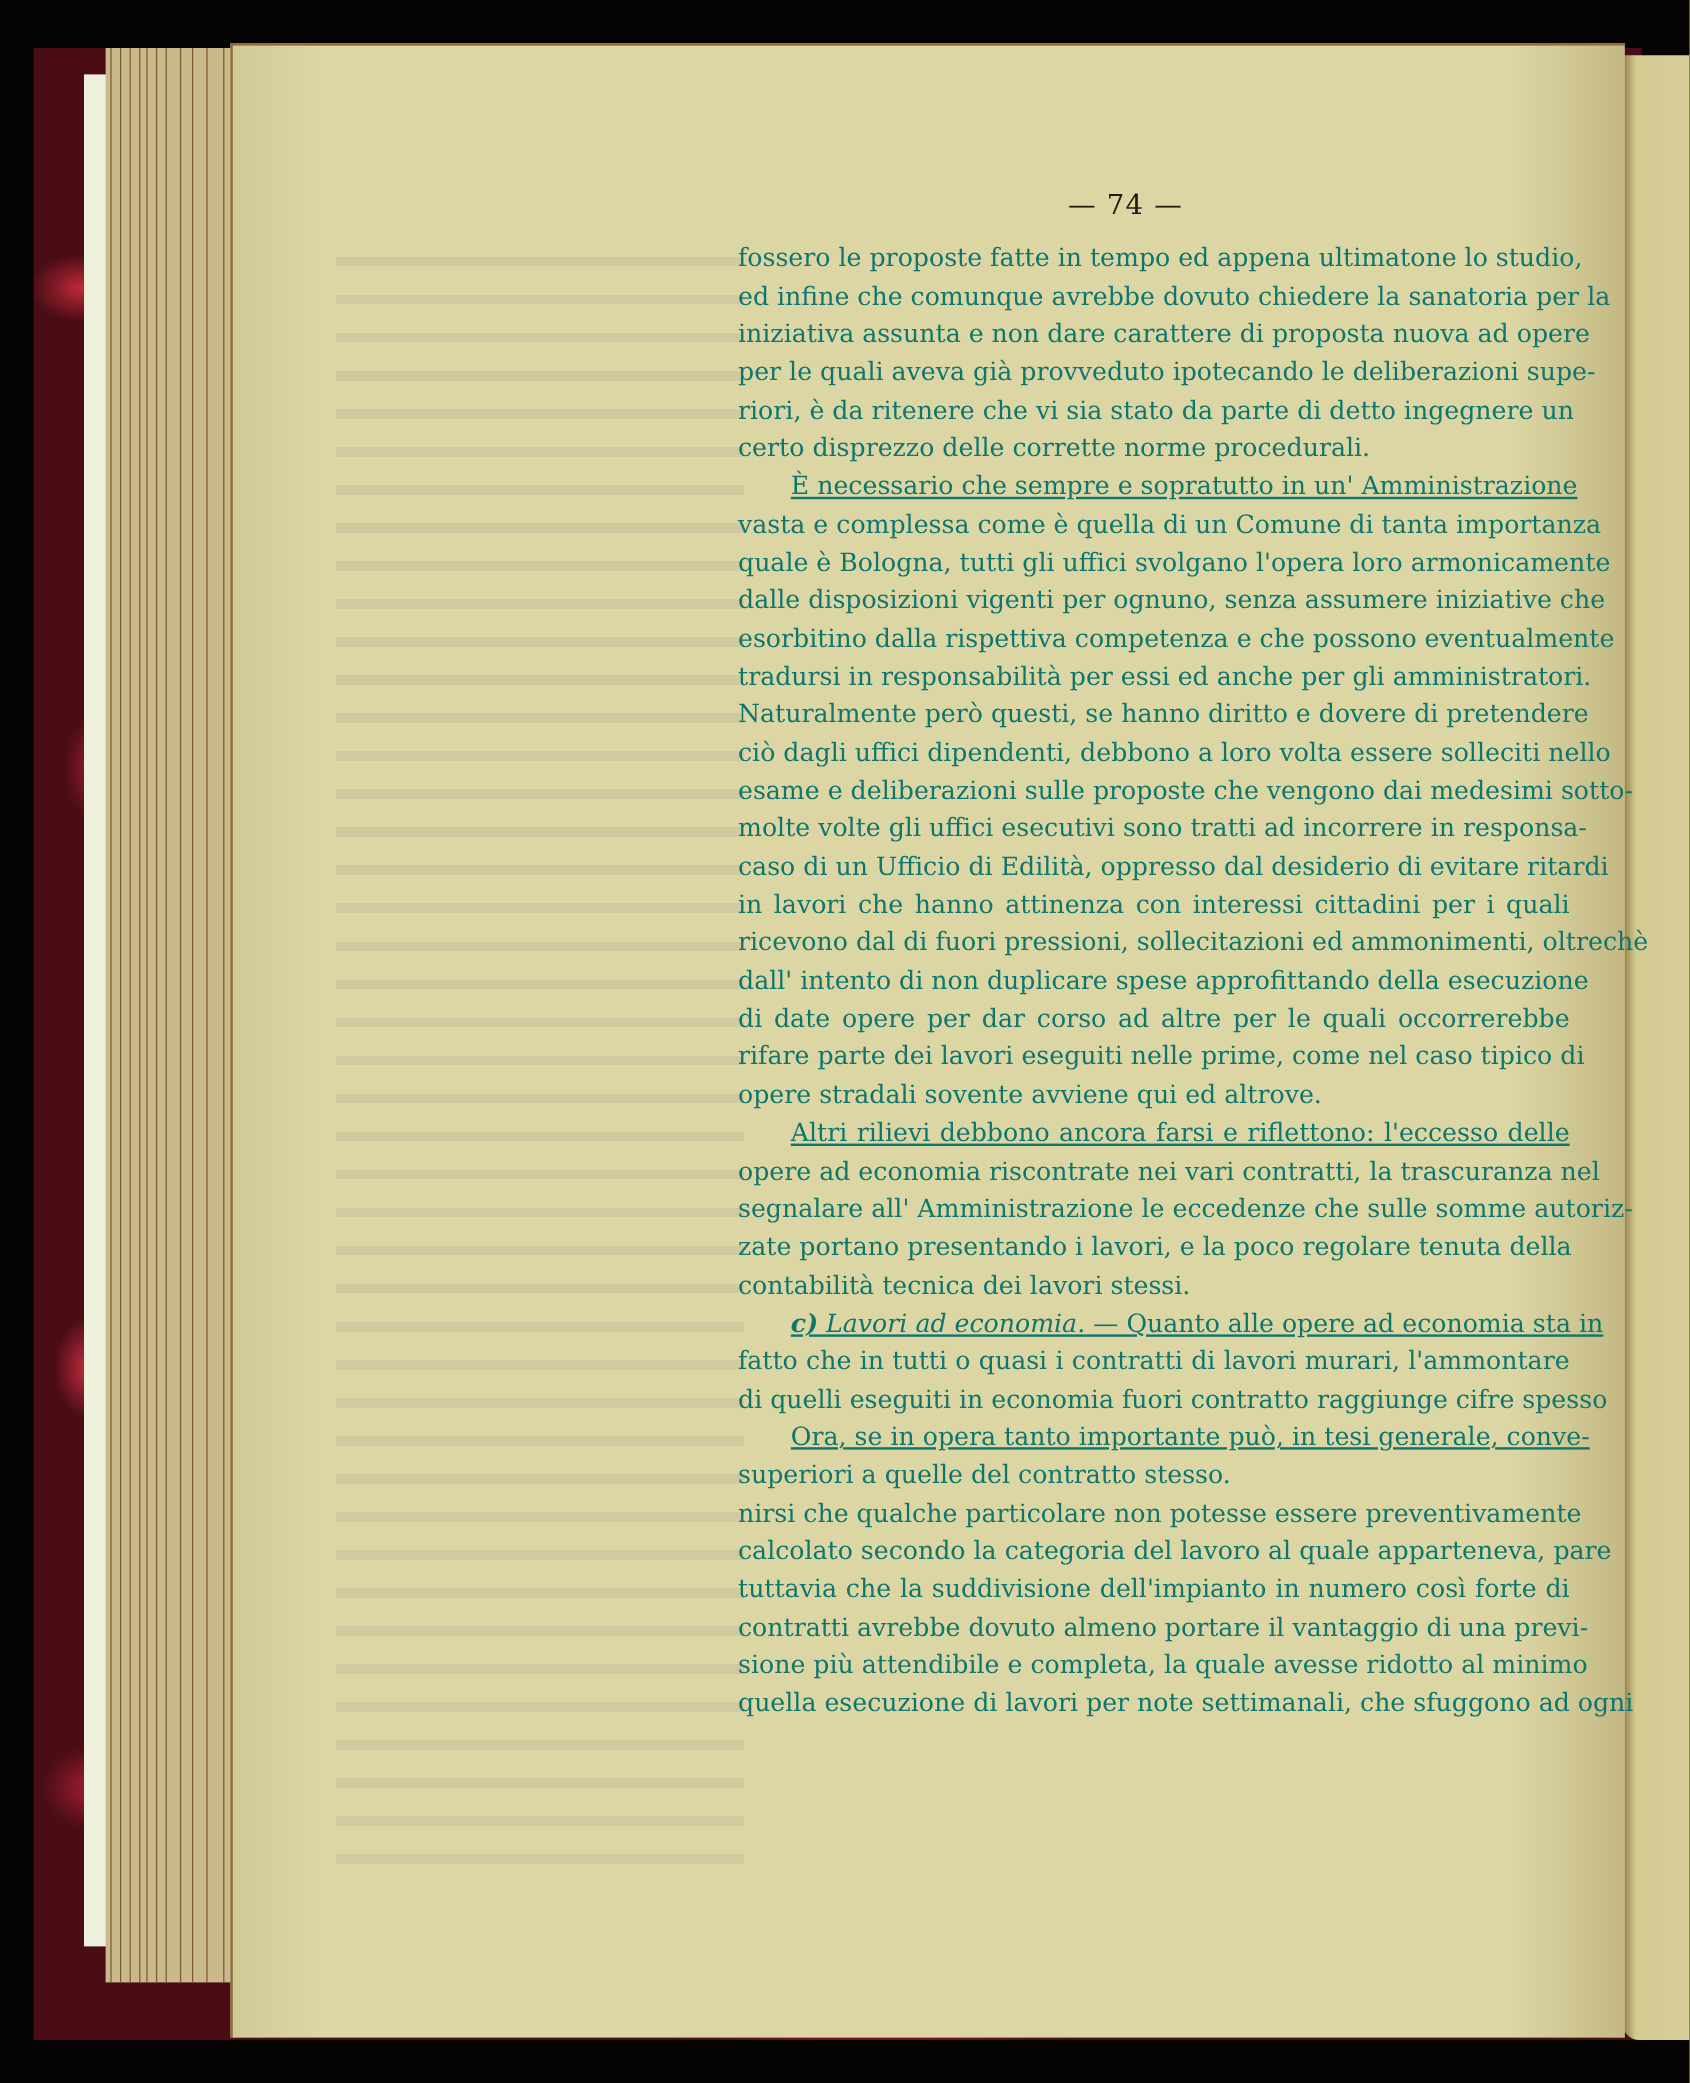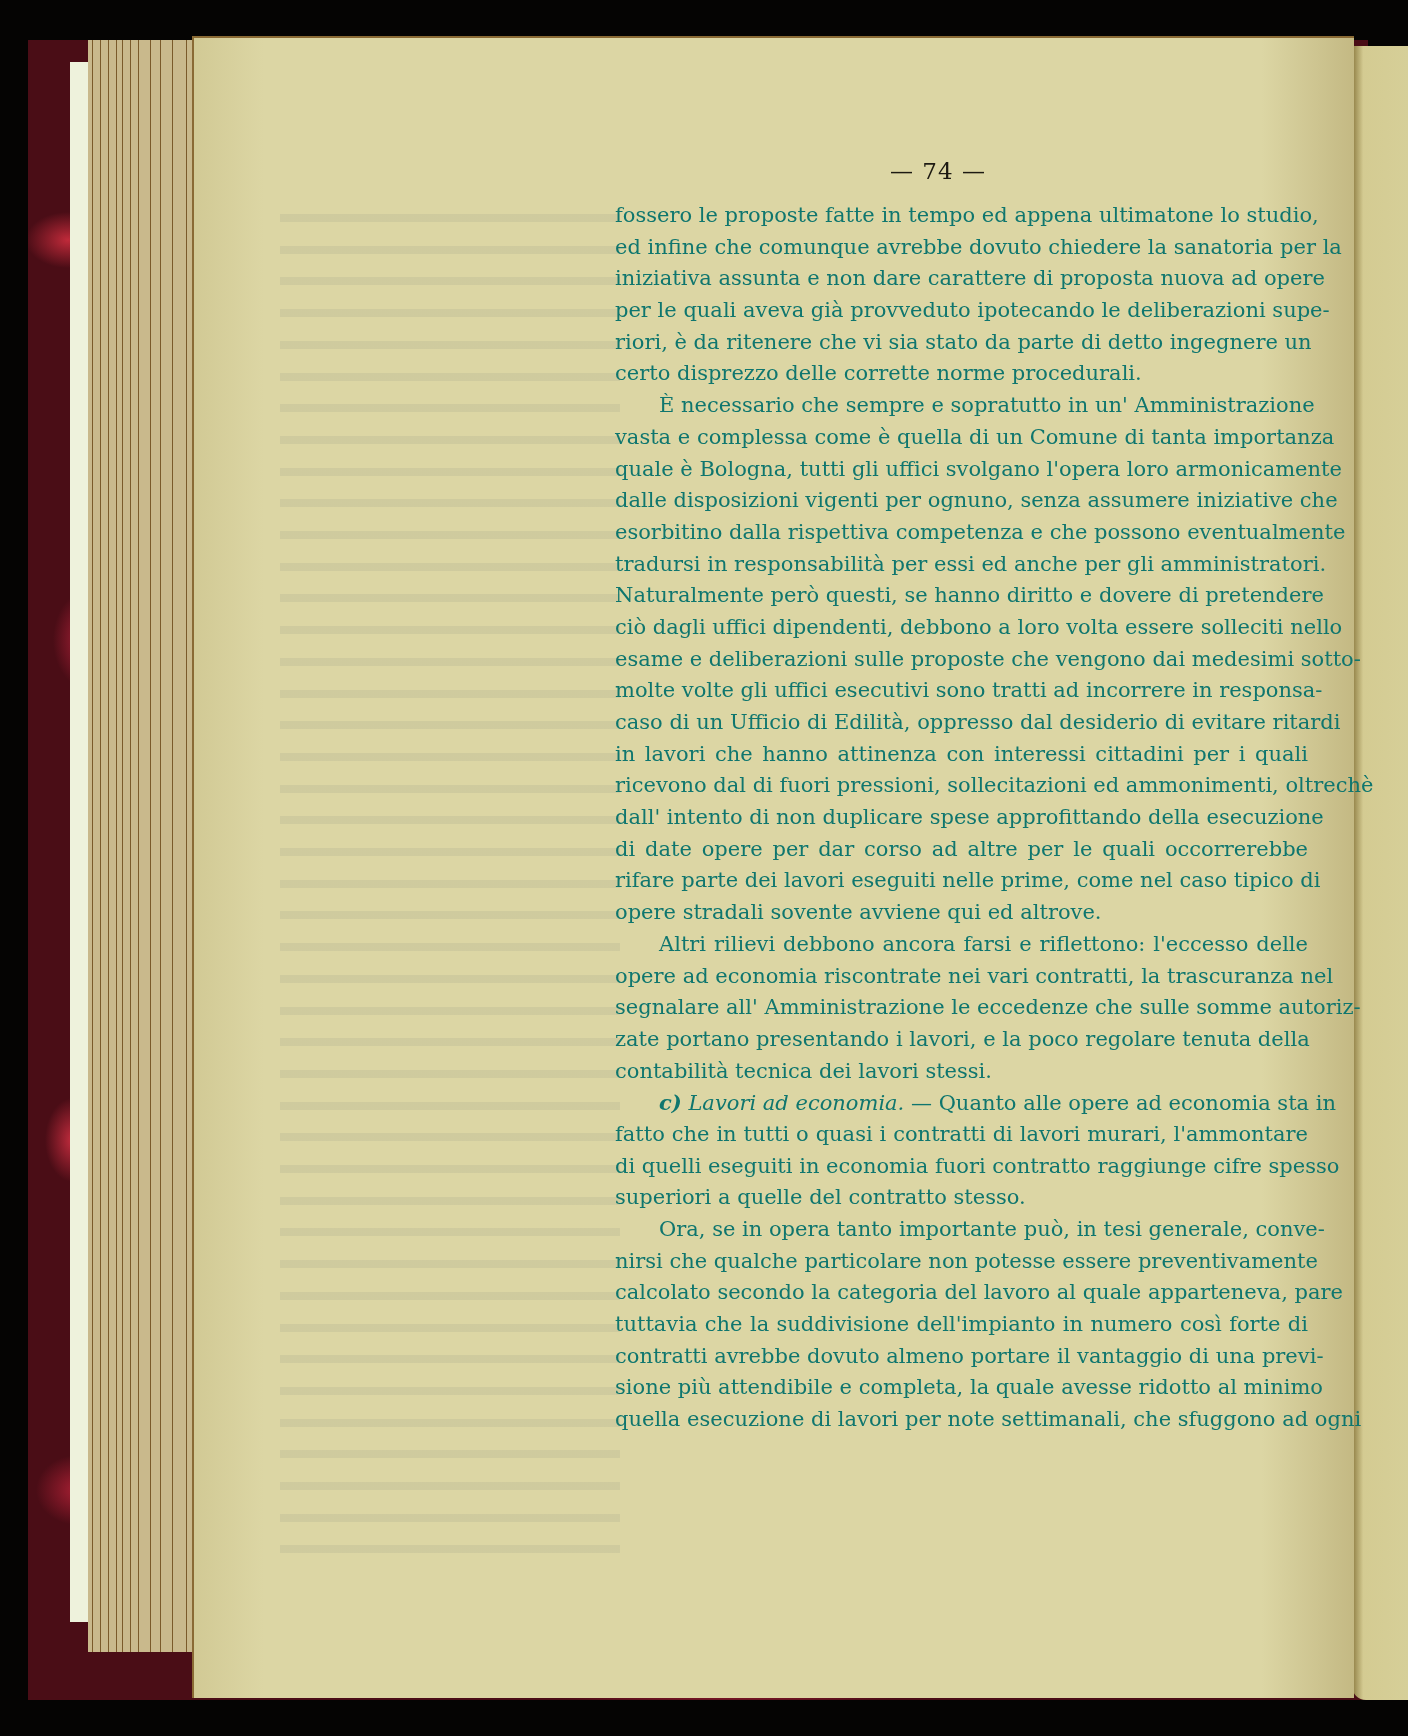--- a/index.html
+++ b/index.html
@@ -48,21 +48,21 @@
   }
   .text-block {
     position:absolute; left:615px; top:200px; width:693px;
     font-size:21px; line-height:31.7px; color:#0f766e;
   }
   .line {
     display:block; text-align:justify; text-align-last:justify;
     white-space:nowrap; height:31.7px; overflow:visible;
   }
   .line.last { text-align-last:left; }
-  .line.indent { padding-left:44px; }
+  .line.indent { padding-left:44px;text-decoration:underline; }
   .italic { font-style:italic; }
   .bold-letter { font-weight:bold; font-style:italic; }
   .bleed {
     position:absolute; left:280px; top:200px; width:340px; height:1360px;
     opacity:0.08;
     background: repeating-linear-gradient(180deg, transparent 0px, transparent 14px, #3a4a5a 14px, #3a4a5a 22px, transparent 22px, transparent 31.7px);
   }
 </style>
 </head>
 <body>
@@ -115,21 +115,21 @@
   <span class="line">rifare parte dei lavori eseguiti nelle prime, come nel caso tipico di</span>
   <span class="line last">opere stradali sovente avviene qui ed altrove.</span>
   <span class="line indent">Altri rilievi debbono ancora farsi e riflettono: l'eccesso delle</span>
   <span class="line">opere ad economia riscontrate nei vari contratti, la trascuranza nel</span>
   <span class="line">segnalare all' Amministrazione le eccedenze che sulle somme autoriz-</span>
   <span class="line">zate portano presentando i lavori, e la poco regolare tenuta della</span>
   <span class="line last">contabilità tecnica dei lavori stessi.</span>
   <span class="line indent"><span class="bold-letter">c)</span> <span class="italic">Lavori ad economia.</span><span> — Quanto alle opere ad economia sta in</span></span>
   <span class="line">fatto che in tutti o quasi i contratti di lavori murari, l'ammontare</span>
   <span class="line">di quelli eseguiti in economia fuori contratto raggiunge cifre spesso</span>
+  <span class="line indent">Ora, se in opera tanto importante può, in tesi generale, conve-</span>
   <span class="line last">superiori a quelle del contratto stesso.</span>
-  <span class="line indent">Ora, se in opera tanto importante può, in tesi generale, conve-</span>
   <span class="line">nirsi che qualche particolare non potesse essere preventivamente</span>
   <span class="line">calcolato secondo la categoria del lavoro al quale apparteneva, pare</span>
   <span class="line">tuttavia che la suddivisione dell'impianto in numero così forte di</span>
   <span class="line">contratti avrebbe dovuto almeno portare il vantaggio di una previ-</span>
   <span class="line">sione più attendibile e completa, la quale avesse ridotto al minimo</span>
   <span class="line">quella esecuzione di lavori per note settimanali, che sfuggono ad ogni</span>
 </div>
 
 </body></html>

